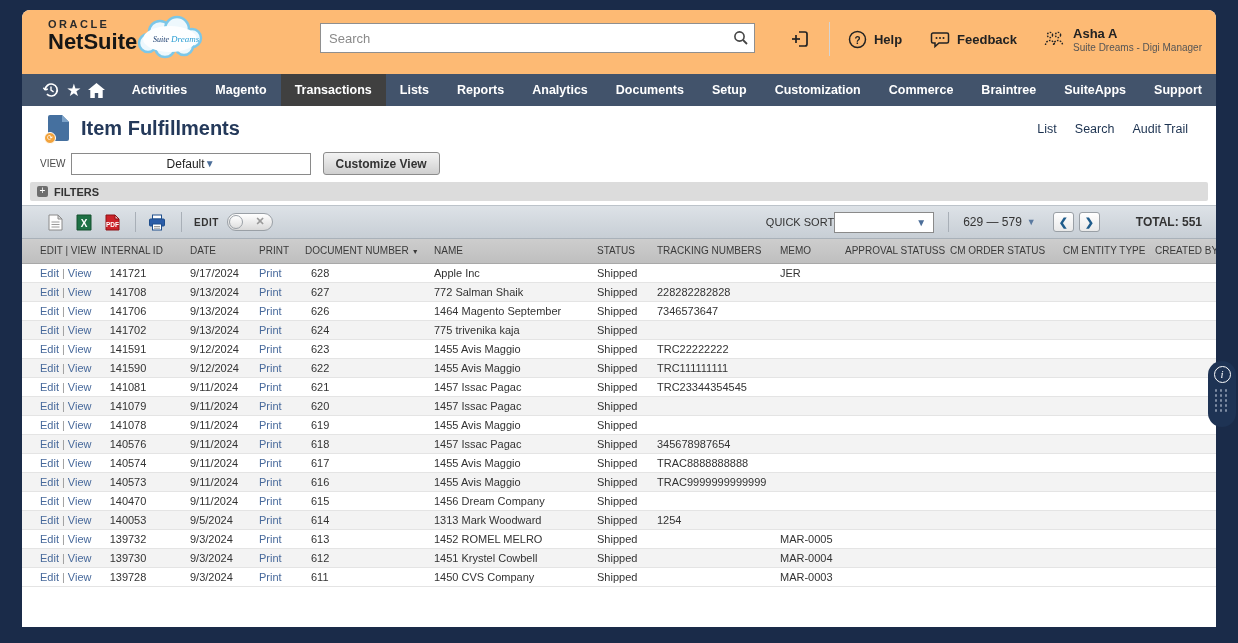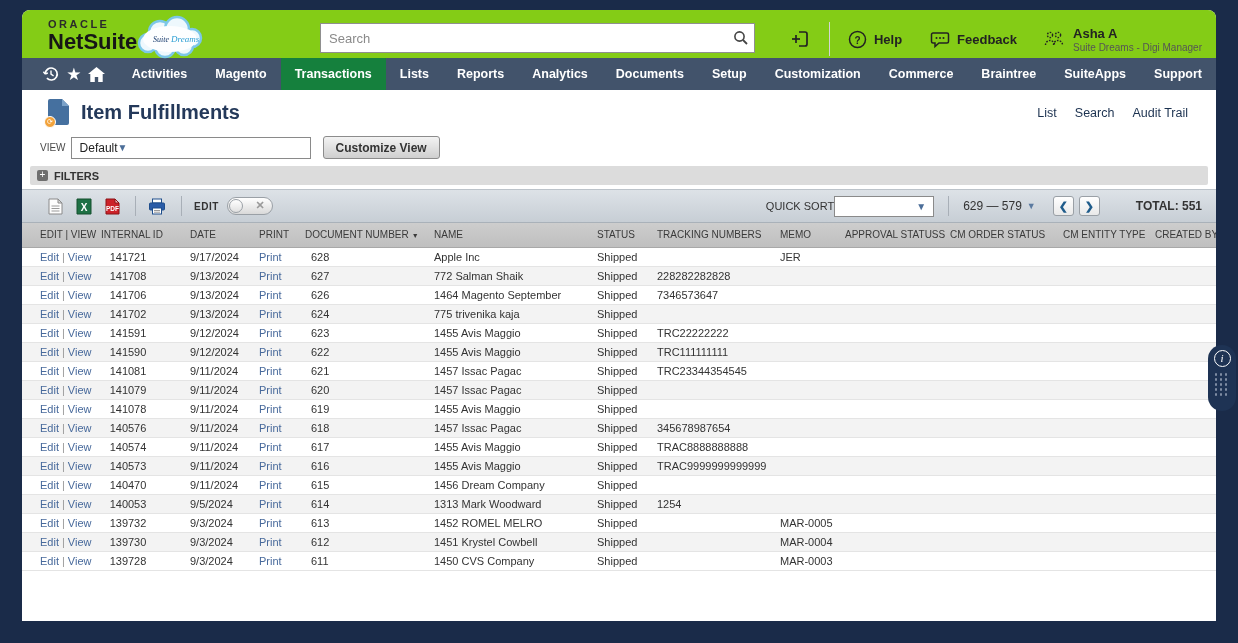--- a/index.html
+++ b/index.html
@@ -2,21 +2,21 @@
 <html><head>
 <meta charset="utf-8">
 <style>
   * { margin:0; padding:0; box-sizing:border-box; }
   html,body { width:1238px; height:643px; }
   body { background:#1a2b49; position:relative; font-family:"Liberation Sans", sans-serif; overflow:hidden; }
 
   .app { position:absolute; left:22px; top:10px; width:1194px; height:611px; background:#fff; border-radius:8px 8px 0 0; }
 
   
-  .topbar { position:relative; height:48px; background:#84cc16; border-radius:8px 8px 0 0; }
+  .topbar { position:relative; height:64px; background:#fdba74; border-radius:8px 8px 0 0; }
   .brand { position:absolute; left:26px; top:9px; line-height:1; }
   .brand .oracle { font-size:11px; letter-spacing:2.5px; font-weight:700; color:#2b2b2b; }
   .brand .netsuite { font-size:22px; font-weight:600; color:#161616; margin-top:1px; }
   .cloud-logo { position:absolute; left:108px; top:5px; }
   .cloud-logo text { font-family:"Liberation Serif", serif; font-style:italic; }
   .searchbox { position:absolute; left:298px; top:13px; width:435px; height:30px; border:1px solid #8f8f8f; background:#fff; display:flex; align-items:center; }
   .searchbox input { flex:1; border:none; outline:none; font-size:13px; color:#333; padding:0 8px; font-family:"Liberation Sans", sans-serif; background:transparent; }
   .searchbox input::placeholder { color:#8a8a8a; }
   .search-ic { width:26px; display:flex; justify-content:center; }
   .top-right { position:absolute; right:14px; top:0; height:58px; display:flex; align-items:center; }
@@ -24,37 +24,37 @@
   .tr-sep { width:1px; height:34px; background:#d4d4d4; margin:0 18px; }
   .user-blk { display:flex; align-items:center; gap:8px; margin-left:26px; }
   .user-txt .uname { font-size:13px; font-weight:700; color:#222; }
   .user-txt .urole { font-size:10px; color:#555; margin-top:1px; }
 
   
   .navbar { height:32px; background:#42536b; display:flex; align-items:stretch; padding-left:18px; }
   .nav-icon-btn { width:40px; display:flex; align-items:center; justify-content:center; color:#fff; cursor:pointer; }
   .nav-items { display:flex; align-items:stretch; margin-left:10px; }
   .nav-item { display:flex; align-items:center; padding:0 14px; color:#fff; font-size:12.5px; font-weight:600; cursor:pointer; white-space:nowrap; }
-  .nav-item.active { background:#15803d; }
+  .nav-item.active { background:#404040; }
 
   
   .main { position:relative; height:521px; background:#fff; }
 
   .title-row { position:absolute; left:26px; top:9px; display:flex; align-items:center; }
   .title-icon { position:relative; width:21px; height:26px; background:#45709f; border-radius:2px; }
   .title-icon::before { content:""; position:absolute; right:0; top:0; border-style:solid; border-width:0 7px 7px 0; border-color:transparent #fff transparent transparent; }
   .title-icon::after { content:""; position:absolute; right:0; top:0; border-style:solid; border-width:7px 0 0 7px; border-color:transparent transparent transparent #7ba2c9; }
   .title-badge { position:absolute; left:-4px; bottom:-3px; width:12px; height:12px; background:#f2a33c; border:1.5px solid #fff; border-radius:50%; color:#fff; font-size:7px; line-height:9px; text-align:center; }
   .page-title { font-size:20px; font-weight:700; color:#24395a; margin-left:12px; }
   .top-links { position:absolute; right:28px; top:16px; display:flex; gap:18px; }
   .top-link { font-size:12.5px; font-weight:400; color:#1c3250; cursor:pointer; }
 
   .view-row { position:absolute; left:18px; top:46px; display:flex; align-items:center; }
   .view-label { font-size:10px; color:#4a4a4a; margin-right:5px; }
-  .select-box { width:240px; height:22px; border:1px solid #8a8a8a; background:#fff; display:flex; align-items:center; justify-content:flex-start; padding:0 8px; font-size:12px; color:#222; cursor:pointer; }
+  .select-box { width:240px; height:22px; border:1px solid #8a8a8a; background:#fff; display:flex; align-items:center; justify-content:center; padding:0 8px; font-size:12px; color:#222; cursor:pointer; }
   .sel-arrow { color:#4c6e99; font-size:10px; }
   .btn { height:23px; margin-left:12px; padding:0 12px; background:linear-gradient(#f3f3f3,#cfcfcf); border:1px solid #8c8c8c; border-radius:3px; font-size:12px; font-weight:700; color:#333; cursor:pointer; font-family:"Liberation Sans", sans-serif; }
 
   .filters-bar { position:absolute; left:8px; top:76px; width:1178px; height:19px; background:#dcdcdc; border-radius:2px; display:flex; align-items:center; padding-left:7px; gap:6px; }
   .plus-ic { width:11px; height:11px; background:#6e6e6e; border-radius:2px; color:#fff; font-size:10px; line-height:10px; text-align:center; cursor:pointer; }
   .filters-label { font-size:11px; font-weight:700; color:#333; }
 
   
   .toolbar { position:absolute; left:0; top:99px; width:1194px; height:34px; background:linear-gradient(#dde2e7,#c7ced5); border-top:1px solid #bcc3ca; border-bottom:1px solid #a9b1b9; display:flex; align-items:center; justify-content:space-between; padding:0 14px 0 26px; }
   .tb-left, .tb-right { display:flex; align-items:center; }

